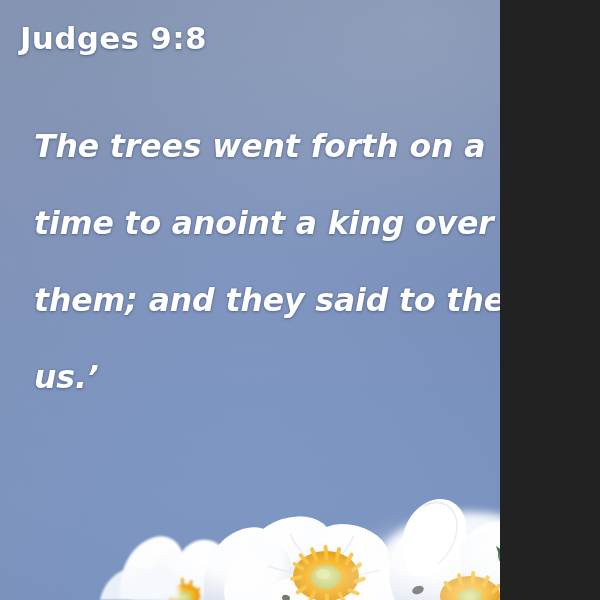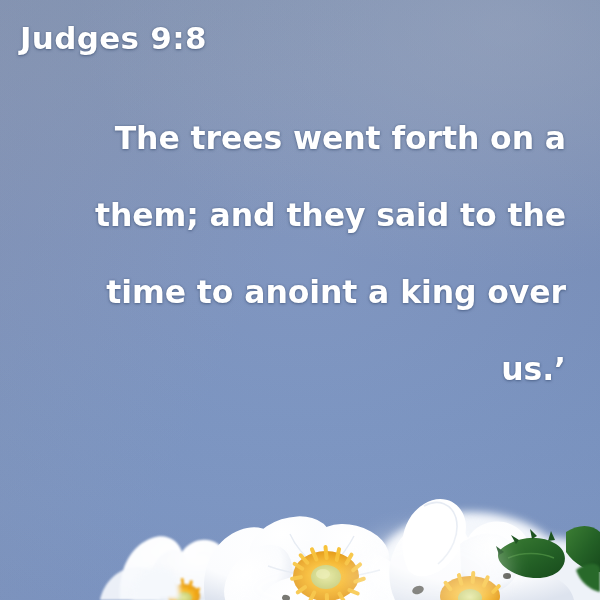--- a/index.html
+++ b/index.html
@@ -2,21 +2,21 @@
 <html><head>
 <meta charset="utf-8">
 <style>
   html, body {
     margin: 0;
     padding: 0;
     background: #222;
   }
   #card {
     position: relative;
-    width: 600px;
+    width: 500px;
     height: 600px;
     overflow: hidden;
     font-family: "DejaVu Sans", sans-serif;
     user-select: none;
   }
 
   
   .sky {
     position: absolute;
     inset: 0;
@@ -54,24 +54,25 @@
     font-size: 31px;
     letter-spacing: 0.3px;
     color: #ffffff;
     text-shadow: 0 1px 3px rgba(40,60,95,0.55), 0 0 1px rgba(40,60,95,0.6);
     z-index: 40;
   }
   .verse {
     position: absolute;
     left: 0;
     right: 0;
-    top: 100px;
+    top: 108px;
     padding: 0 34px;
-    text-align: right;
+    text-align: left;
     z-index: 40;
+    font-style: italic;
   }
   .verse-line {
     font-family: "DejaVu Sans", sans-serif;
     font-weight: 700;
     font-size: 31.5px;
     line-height: 77px;
     color: #ffffff;
     letter-spacing: -0.1px;
     text-shadow: 0 1px 3px rgba(45,65,100,0.50), 0 0 2px rgba(45,65,100,0.35);
     white-space: nowrap;
@@ -98,22 +99,22 @@
 <div id="card">
 
   <div class="sky"></div>
   <div class="sky-warm"></div>
   <div class="sky-vignette"></div>
 
   <div class="title">Judges 9:8</div>
 
   <div class="verse">
     <div class="verse-line">The trees went forth on a</div>
+    <div class="verse-line">time to anoint a king over</div>
     <div class="verse-line">them; and they said to the</div>
-    <div class="verse-line">time to anoint a king over</div>
     <div class="verse-line">us.’</div>
   </div>
 
   <div class="flowers">
     <svg width="600" height="180" viewBox="0 0 600 180" xmlns="http://www.w3.org/2000/svg">
       <defs>
         <radialGradient id="petalG" cx="45%" cy="25%" r="85%">
           <stop offset="0%" stop-color="#ffffff"></stop>
           <stop offset="62%" stop-color="#fbfcfe"></stop>
           <stop offset="100%" stop-color="#dde3ee"></stop>

